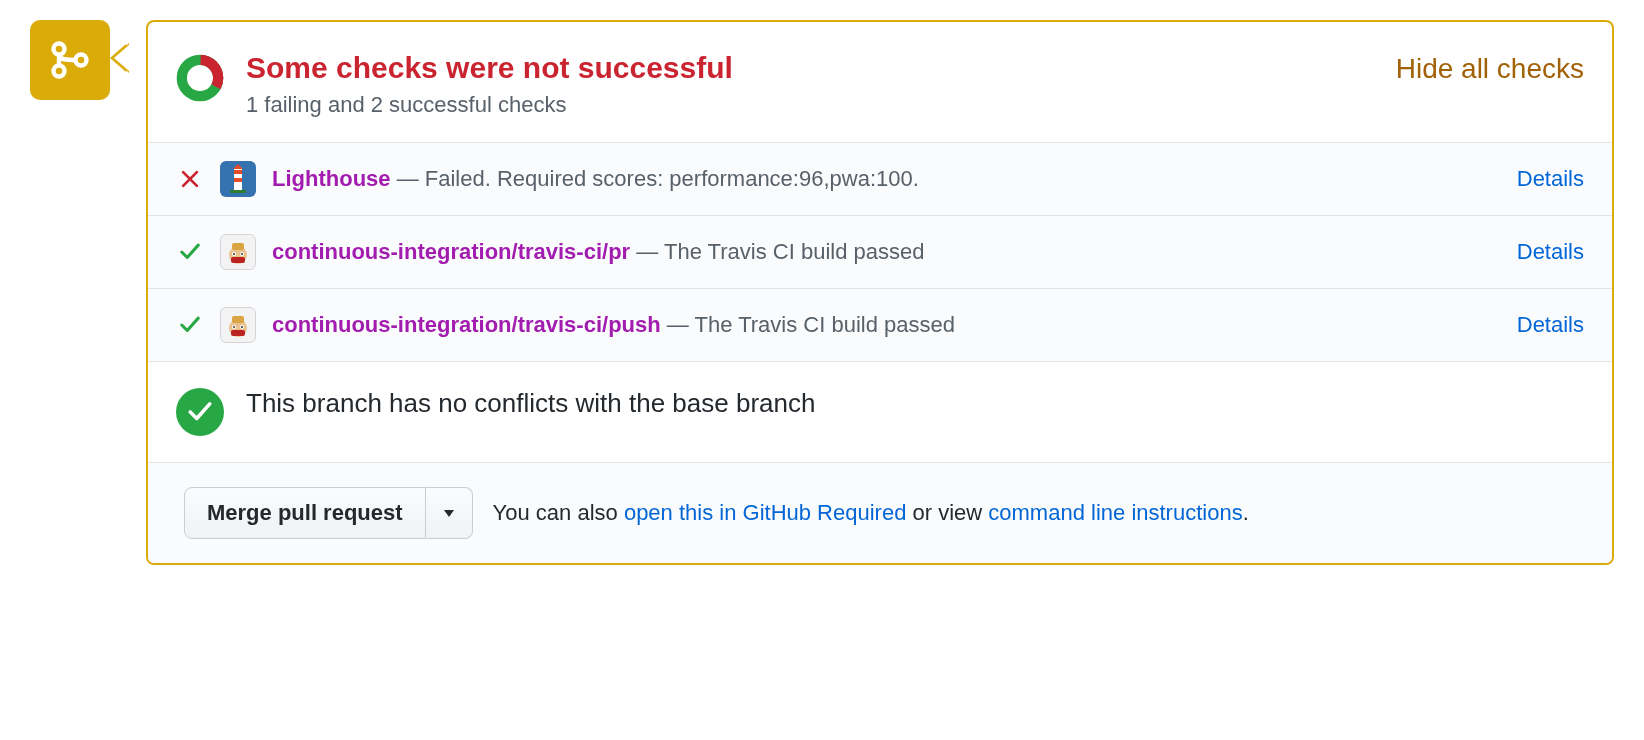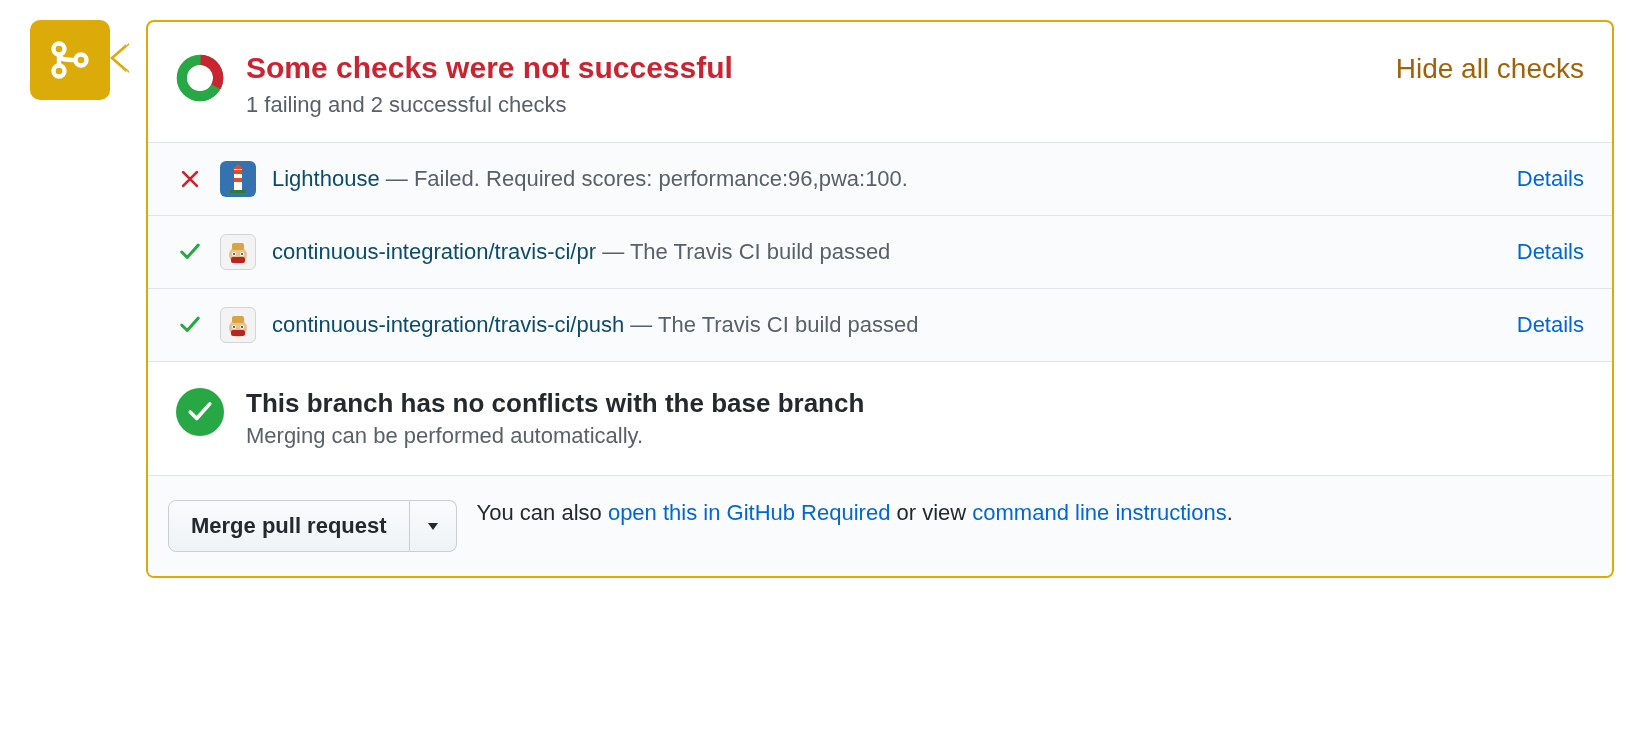--- a/index.html
+++ b/index.html
@@ -122,21 +122,21 @@
   }
   .avatar.travis { background: #f3f3f3; border:1px solid #d1d5da; }
   .check-text {
     flex: 1;
     font-size: 22px;
     color: #586069;
     white-space: nowrap;
     overflow: hidden;
     text-overflow: ellipsis;
   }
-  .check-name { font-weight: 400; color: #0c4a6e; }
+  .check-name { font-weight: 700; color: #a21caf; }
   .dash { color: #586069; }
   .details-link {
     font-size: 22px;
     color: #0366d6;
     cursor: pointer;
     margin-left: 12px;
   }
   .conflict-row {
     display: flex;
     align-items: flex-start;
@@ -151,31 +151,32 @@
     border-radius: 50%;
     background: #28a745;
     display: flex;
     align-items: center;
     justify-content: center;
     flex-shrink: 0;
   }
   .big-check svg { width: 26px; height: 26px; }
   .conflict-title {
     font-size: 26px;
-    font-weight: 700;
+    font-weight: 400;
     color: #24292e;
   }
   .conflict-sub {
     font-size: 22px;
     color: #586069;
     margin-top: 4px;
   }
   .footer {
     display: flex;
-    padding: 24px 20px;
+    align-items: center;
+    padding: 24px 36px;
     border-top: 1px solid #e1e4e8;
     background: #fafbfc;
     gap: 20px;
     flex-wrap: wrap;
   }
   .btn-group {
     display: flex;
   }
   .btn {
     background: linear-gradient(#fafbfc, #eff3f6);
@@ -308,21 +309,20 @@
     </div>
 
     <div class="conflict-row">
       <span class="big-check">
         <svg viewBox="0 0 16 16" stroke="#fff" stroke-width="2.2" fill="none" stroke-linecap="round" stroke-linejoin="round">
           <path d="M2 8l4 4 8-9"></path>
         </svg>
       </span>
       <div>
         <div class="conflict-title">This branch has no conflicts with the base branch</div>
-        <div class="conflict-sub">Merging can be performed automatically.</div>
       </div>
     </div>
 
     <div class="footer">
       <div class="btn-group">
         <button class="btn">Merge pull request</button>
         <button class="btn-caret">
           <svg width="14" height="10" viewBox="0 0 14 10">
               <polygon points="2,2 12,2 7,9" fill="#24292e"></polygon>
             </svg>

